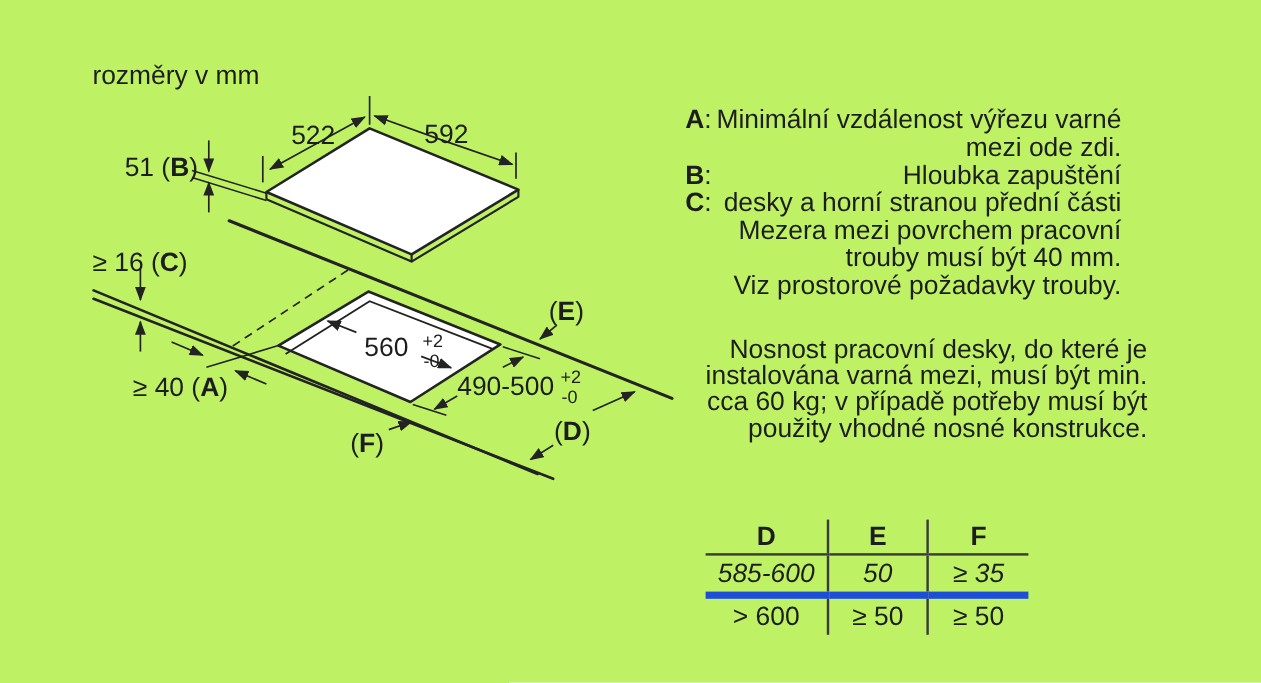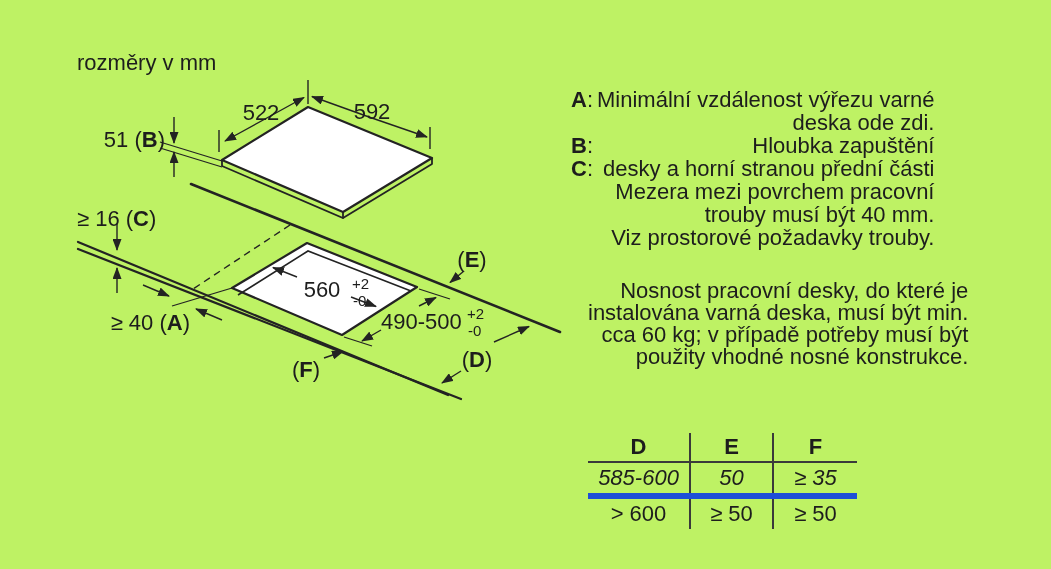--- a/index.html
+++ b/index.html
@@ -132,38 +132,38 @@
       <text x="477" y="367" text-anchor="middle"><tspan>(</tspan><tspan class="bold">D</tspan><tspan>)</tspan></text>
       <line x1="494" y1="342" x2="529" y2="326.5" stroke="#232323" stroke-width="1.4" marker-end="url(#ah)"></line>
       <line x1="461" y1="371" x2="442" y2="383" stroke="#232323" stroke-width="1.4" marker-end="url(#ah)"></line>
     </g>
   </svg>
 
   <div class="notes">
     <div class="note-item">
       <span class="note-key"><span class="bold">A</span><span>:</span></span>
       <div class="nowrap">Minimální vzdálenost výřezu varné</div>
-      <div class="nowrap">deska ode zdi.</div>
+      <div class="nowrap">mezi ode zdi.</div>
     </div>
     <div class="note-item">
       <span class="note-key"><span class="bold">B</span><span>:</span></span>
       <div class="nowrap">Hloubka zapuštění</div>
     </div>
     <div class="note-item">
       <span class="note-key"><span class="bold">C</span><span>:</span></span>
       <div class="nowrap">desky a horní stranou přední části</div>
       <div class="nowrap">Mezera mezi povrchem pracovní</div>
       <div class="nowrap">trouby musí být 40 mm.</div>
       <div class="nowrap">Viz prostorové požadavky trouby.</div>
     </div>
   </div>
 
   <div class="para">
     <div class="nowrap">Nosnost pracovní desky, do které je</div>
-    <div class="nowrap">instalována varná deska, musí být min.</div>
+    <div class="nowrap">instalována varná mezi, musí být min.</div>
     <div class="nowrap">cca 60 kg; v případě potřeby musí být</div>
     <div class="nowrap">použity vhodné nosné konstrukce.</div>
   </div>
 
   <table class="spec-table">
     <colgroup>
         <col style="width:102px">
         <col style="width:83px">
         <col style="width:84px">
       </colgroup>

